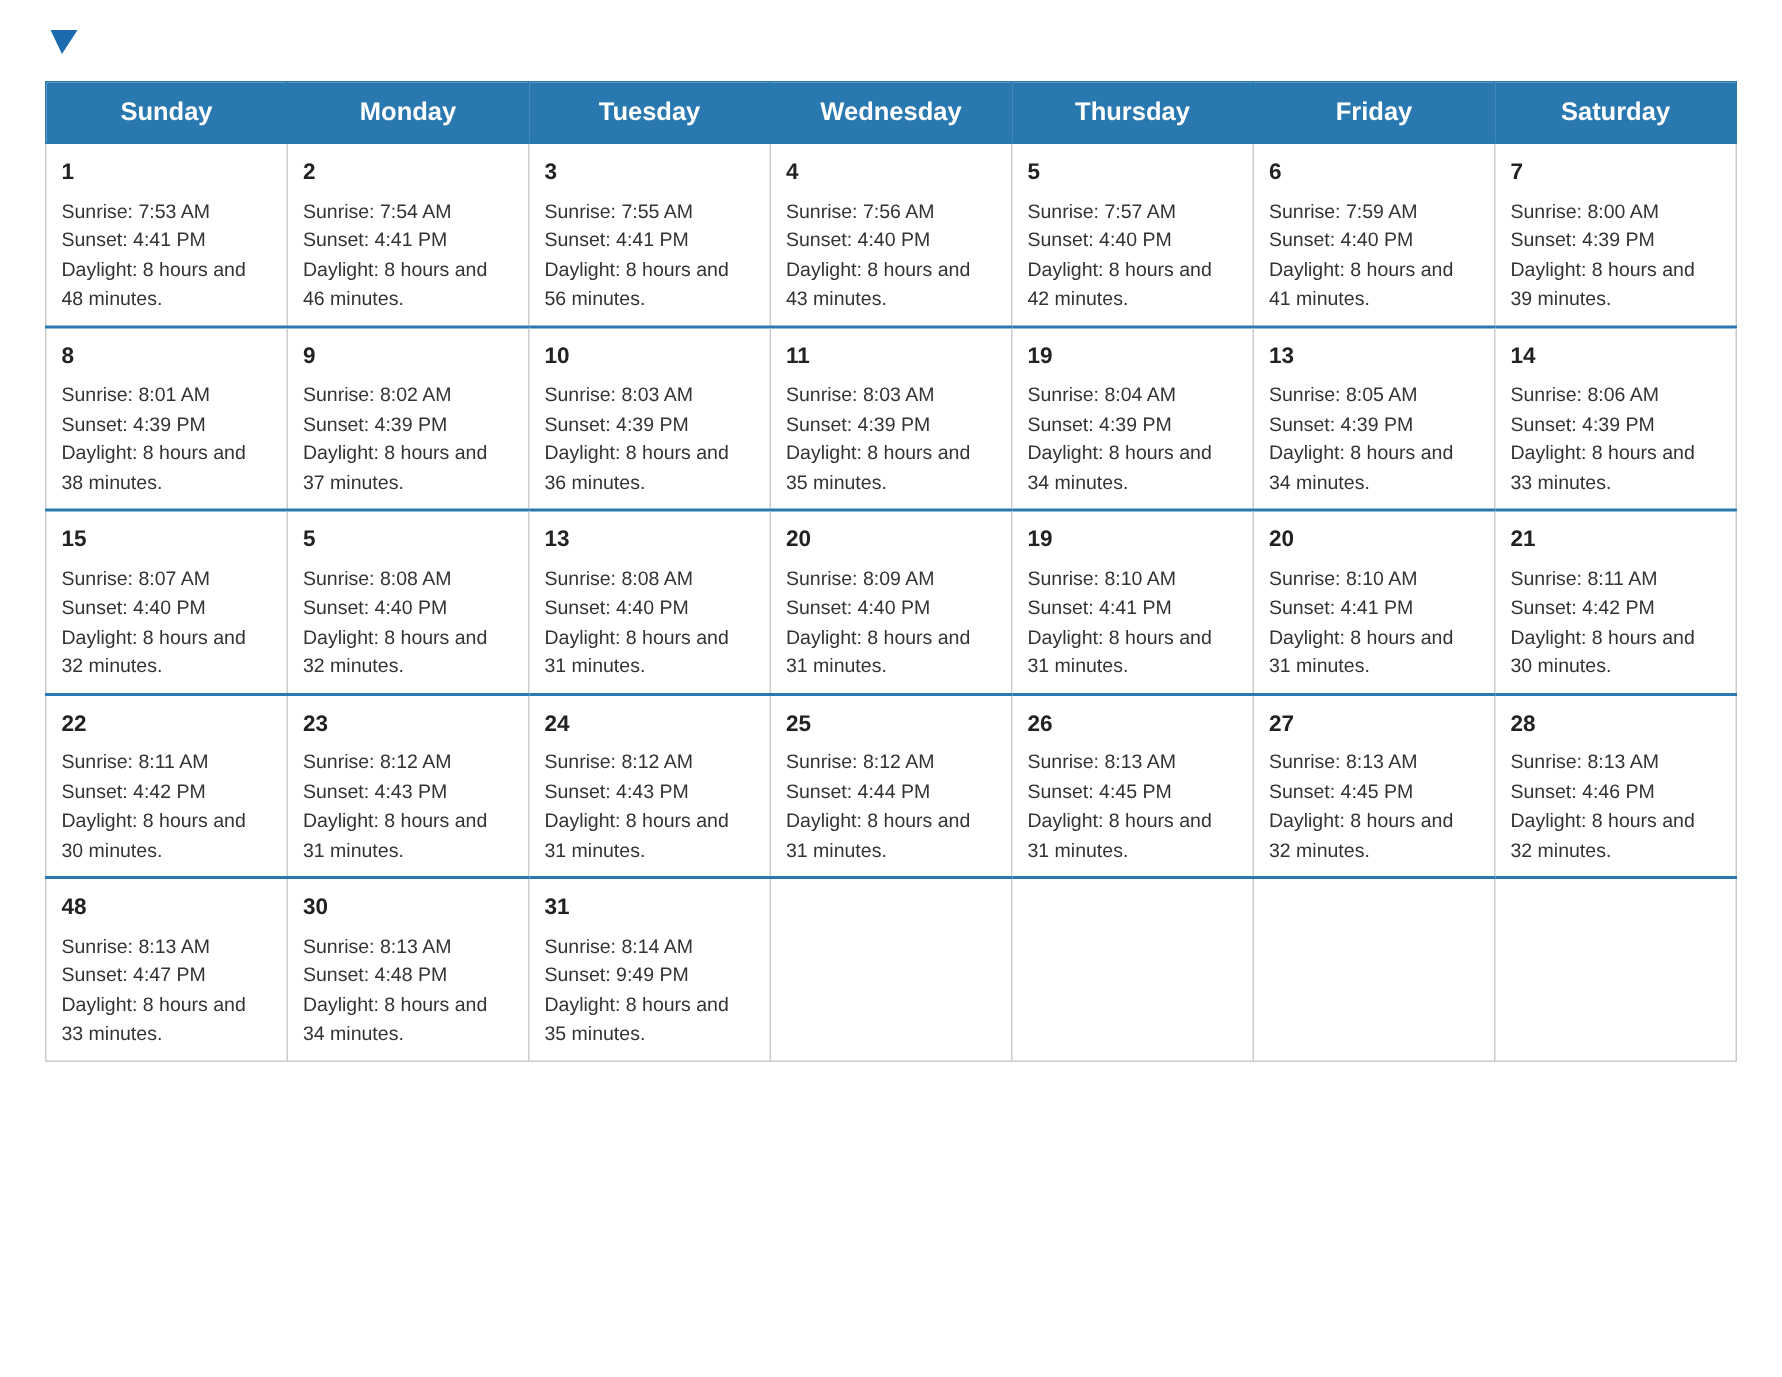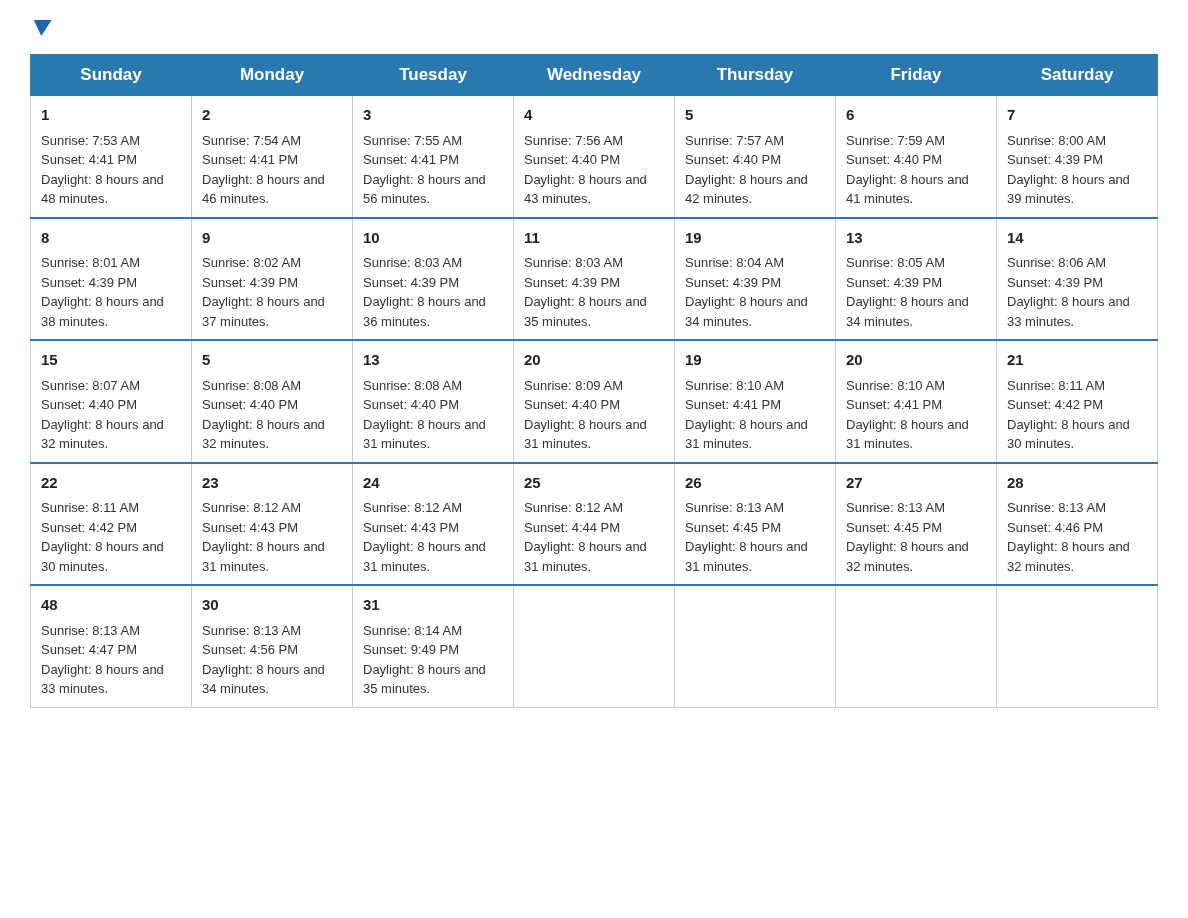--- a/index.html
+++ b/index.html
@@ -175,21 +175,21 @@
         <td><span class="day-num">22</span><span>Sunrise: 8:11 AM</span><br><span>Sunset: 4:42 PM</span><br><span>Daylight: 8 hours and 30 minutes.</span></td>
         <td><span class="day-num">23</span><span>Sunrise: 8:12 AM</span><br><span>Sunset: 4:43 PM</span><br><span>Daylight: 8 hours and 31 minutes.</span></td>
         <td><span class="day-num">24</span><span>Sunrise: 8:12 AM</span><br><span>Sunset: 4:43 PM</span><br><span>Daylight: 8 hours and 31 minutes.</span></td>
         <td><span class="day-num">25</span><span>Sunrise: 8:12 AM</span><br><span>Sunset: 4:44 PM</span><br><span>Daylight: 8 hours and 31 minutes.</span></td>
         <td><span class="day-num">26</span><span>Sunrise: 8:13 AM</span><br><span>Sunset: 4:45 PM</span><br><span>Daylight: 8 hours and 31 minutes.</span></td>
         <td><span class="day-num">27</span><span>Sunrise: 8:13 AM</span><br><span>Sunset: 4:45 PM</span><br><span>Daylight: 8 hours and 32 minutes.</span></td>
         <td><span class="day-num">28</span><span>Sunrise: 8:13 AM</span><br><span>Sunset: 4:46 PM</span><br><span>Daylight: 8 hours and 32 minutes.</span></td>
       </tr>
       <tr>
         <td><span class="day-num">48</span><span>Sunrise: 8:13 AM</span><br><span>Sunset: 4:47 PM</span><br><span>Daylight: 8 hours and 33 minutes.</span></td>
-        <td><span class="day-num">30</span><span>Sunrise: 8:13 AM</span><br><span>Sunset: 4:56 PM</span><br><span>Daylight: 8 hours and 34 minutes.</span></td>
+        <td><span class="day-num">30</span><span>Sunrise: 8:13 AM</span><br><span>Sunset: 4:48 PM</span><br><span>Daylight: 8 hours and 34 minutes.</span></td>
         <td><span class="day-num">31</span><span>Sunrise: 8:14 AM</span><br><span>Sunset: 9:49 PM</span><br><span>Daylight: 8 hours and 35 minutes.</span></td>
         <td></td>
         <td></td>
         <td></td>
         <td></td>
       </tr>
     </tbody>
 </table>
 
 </body></html>

